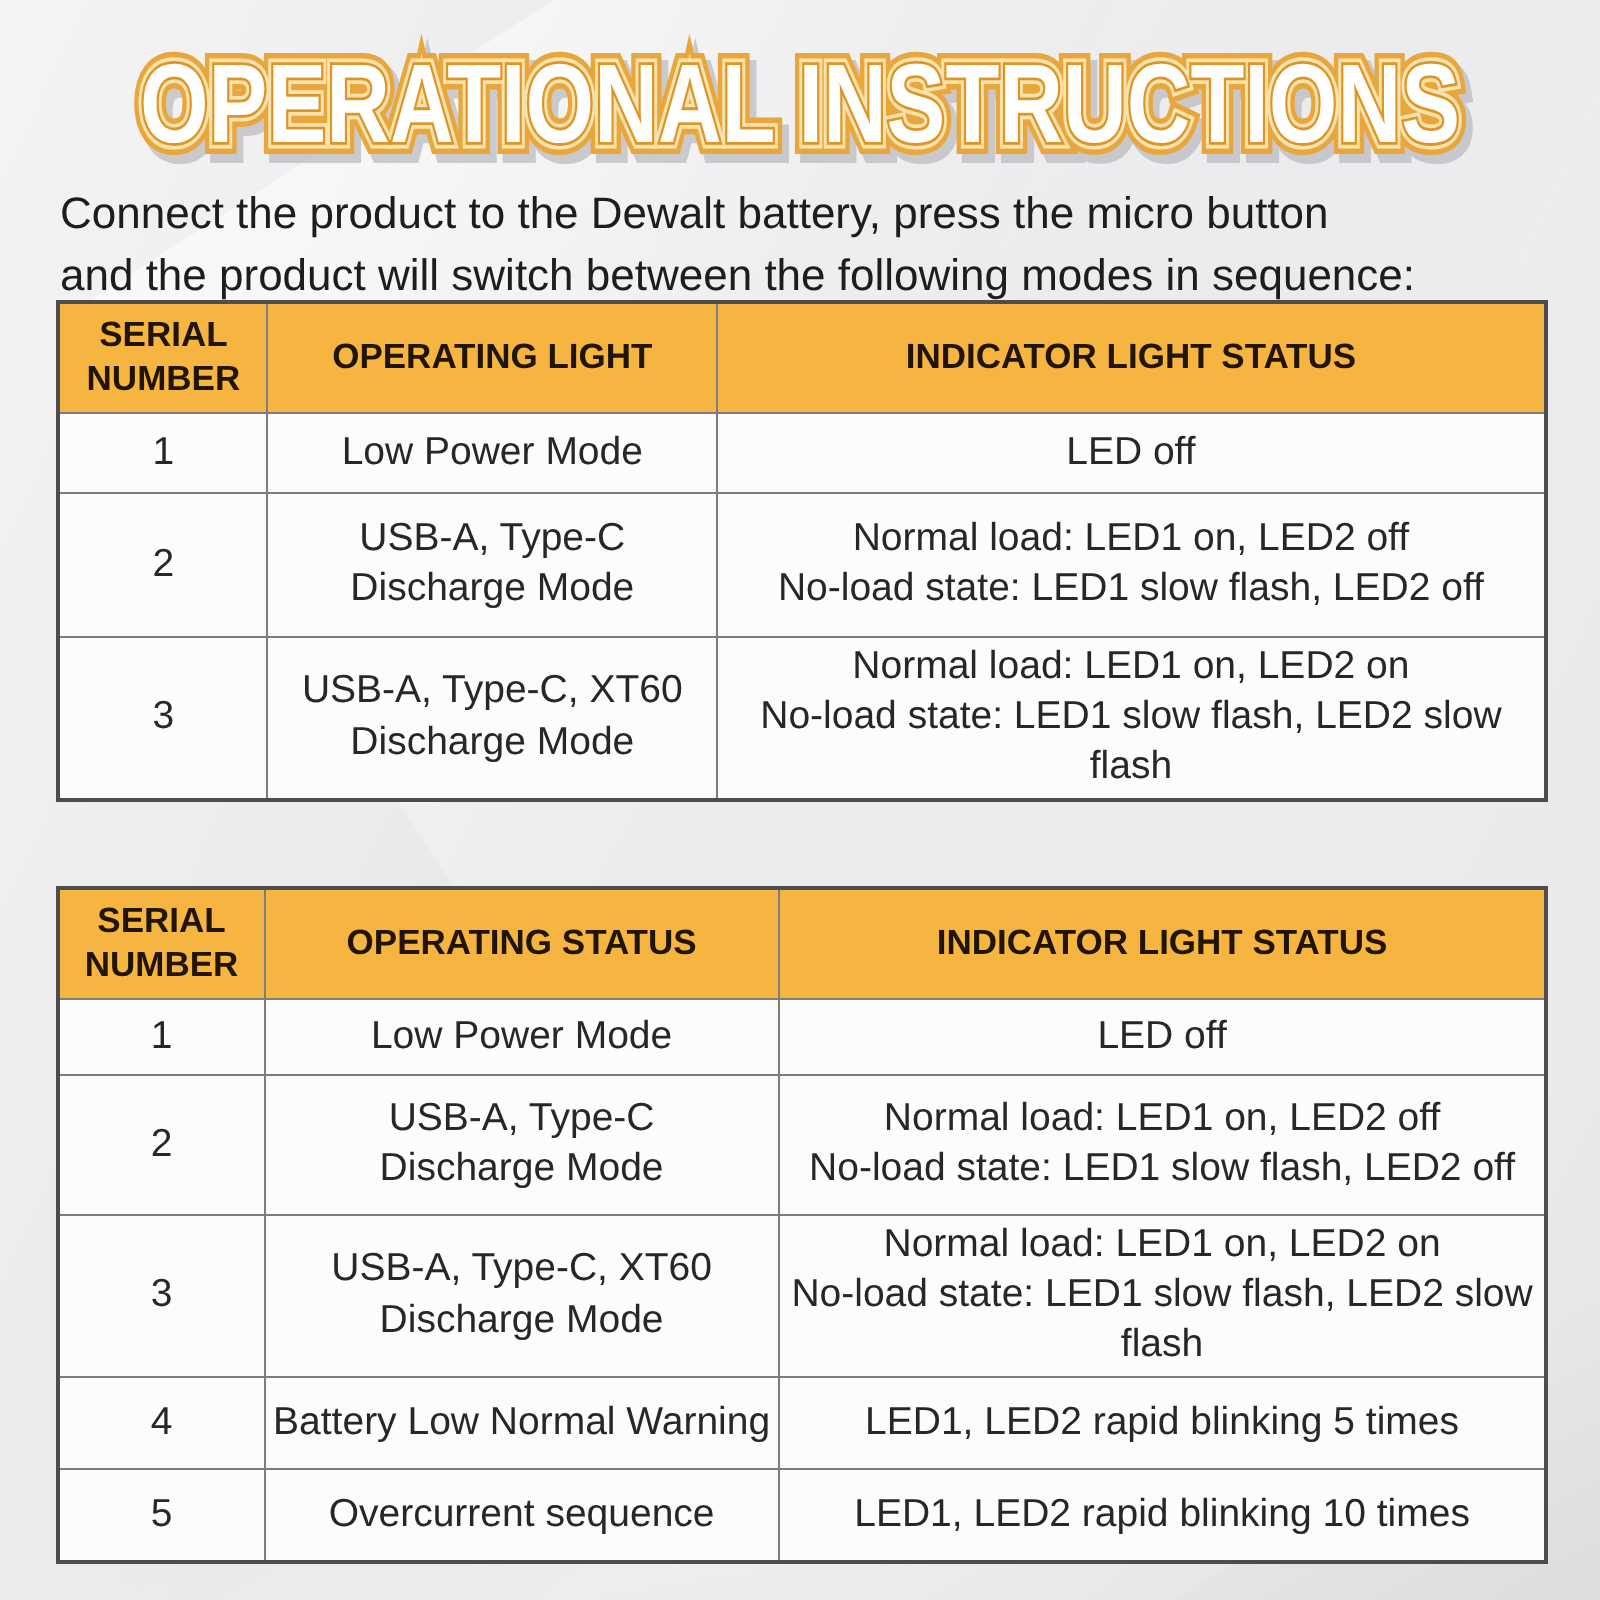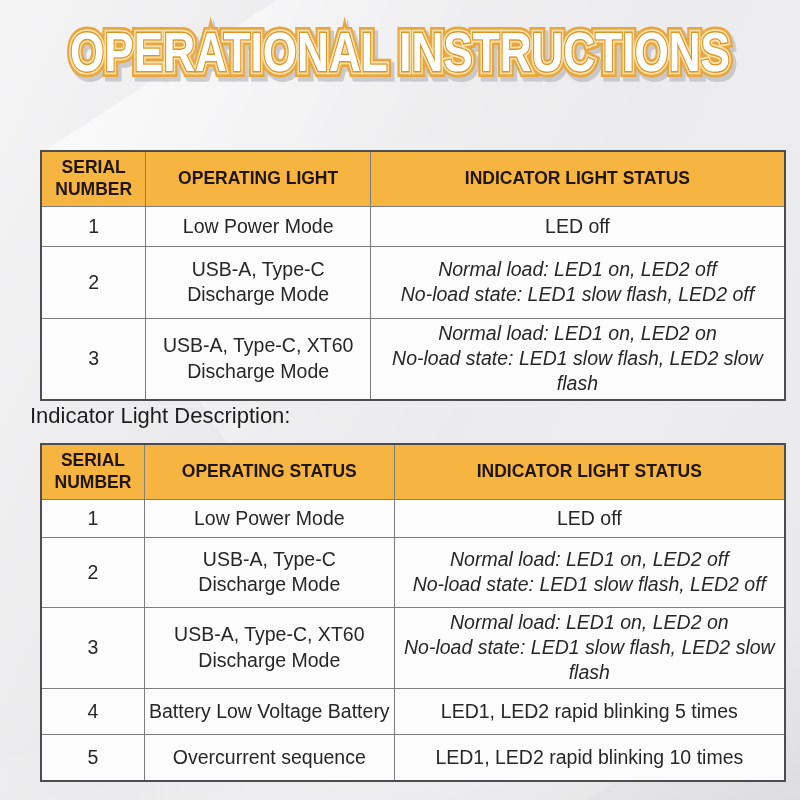--- a/index.html
+++ b/index.html
@@ -47,40 +47,39 @@
   .section-heading{
     position:absolute;top:403px;left:30px;
     font-size:22px;color:#1d1d1d;
   }
 
   table.spec{
     position:absolute;left:28px;width:746px;
     border-collapse:collapse;
     background:#fcfcfd;
     border:2px solid #4d4d4f;
-    margin-left:12px;
   }
   #table1{top:150px;}
   #table2{top:443px;}
   .spec th,.spec td{
     border:1px solid #7d7d80;
     vertical-align:middle;text-align:center;
     padding:2px 4px;
   }
   .spec th{
     background:#F6B440;
     color:#201403;
     font-size:17.5px;font-weight:bold;line-height:1.25;
     padding:5px 4px;
   }
   .spec td{font-size:19.5px;color:#272727;line-height:1.3;}
   .col-serial{width:105px;}
   .col-mode{width:225px;}
   .col-status{width:416px;}
-  .status-left{text-align:left;padding-left:12px;line-height:1.55;font-style:italic;}
+  .status-left{text-align:left;padding-left:12px;line-height:1.55;}
   .tight{font-size:17.5px;white-space:nowrap;}
   tr.h-hdr{height:52px;}
   tr.h-40{height:40px;}
   tr.h-38{height:38px;}
   tr.h-72{height:72px;}
   tr.h-70{height:70px;}
   tr.h-74{height:74px;}
   tr.h-46{height:46px;}
   tr.h-47{height:47px;}
 </style>
@@ -96,20 +95,24 @@
   <div class="title-wrap">
     <svg class="title-svg" width="752" height="84" viewBox="0 0 752 84">
       <text class="t-shadow" x="379" y="63" text-anchor="middle" textLength="660" lengthAdjust="spacingAndGlyphs">OPERATIONAL INSTRUCTIONS</text>
       <text class="t-outer" x="376" y="59" text-anchor="middle" textLength="660" lengthAdjust="spacingAndGlyphs">OPERATIONAL INSTRUCTIONS</text>
       <text class="t-halo" x="376" y="59" text-anchor="middle" textLength="660" lengthAdjust="spacingAndGlyphs">OPERATIONAL INSTRUCTIONS</text>
       <text class="t-line" x="376" y="59" text-anchor="middle" textLength="660" lengthAdjust="spacingAndGlyphs">OPERATIONAL INSTRUCTIONS</text>
       <text class="t-face" x="376" y="59" text-anchor="middle" textLength="660" lengthAdjust="spacingAndGlyphs">OPERATIONAL INSTRUCTIONS</text>
     </svg>
   </div>
 
+  <div class="intro">
+    <div>Connect the product to the Dewalt battery, press the micro button</div>
+    <div>and the product will switch between the following modes in sequence:</div>
+  </div>
 
   <table class="spec" id="table1">
     <colgroup>
         <col class="col-serial">
         <col class="col-mode">
         <col class="col-status">
       </colgroup>
     <tbody>
         <tr class="h-hdr">
       <th>SERIAL NUMBER</th>
@@ -139,21 +142,20 @@
         <div>Discharge Mode</div>
       </td>
       <td class="status-left">
         <div>Normal load: LED1 on, LED2 on</div>
         <div>No-load state: LED1 slow flash, LED2 slow flash</div>
       </td>
     </tr>
   </tbody>
     </table>
 
-  <div class="section-heading">Indicator Light Description:</div>
 
   <table class="spec" id="table2">
     <colgroup>
         <col class="col-serial">
         <col class="col-mode">
         <col class="col-status">
       </colgroup>
     <tbody>
         <tr class="h-hdr">
       <th>SERIAL NUMBER</th>
@@ -182,21 +184,21 @@
         <div>USB-A, Type-C, XT60</div>
         <div>Discharge Mode</div>
       </td>
       <td class="status-left">
         <div>Normal load: LED1 on, LED2 on</div>
         <div>No-load state: LED1 slow flash, LED2 slow flash</div>
       </td>
     </tr>
     <tr class="h-46">
       <td>4</td>
-      <td class="tight">Battery Low Voltage Battery</td>
+      <td class="tight">Battery Low Normal Warning</td>
       <td>LED1, LED2 rapid blinking 5 times</td>
     </tr>
     <tr class="h-47">
       <td>5</td>
       <td>Overcurrent sequence</td>
       <td>LED1, LED2 rapid blinking 10 times</td>
     </tr>
   </tbody>
     </table>
 

